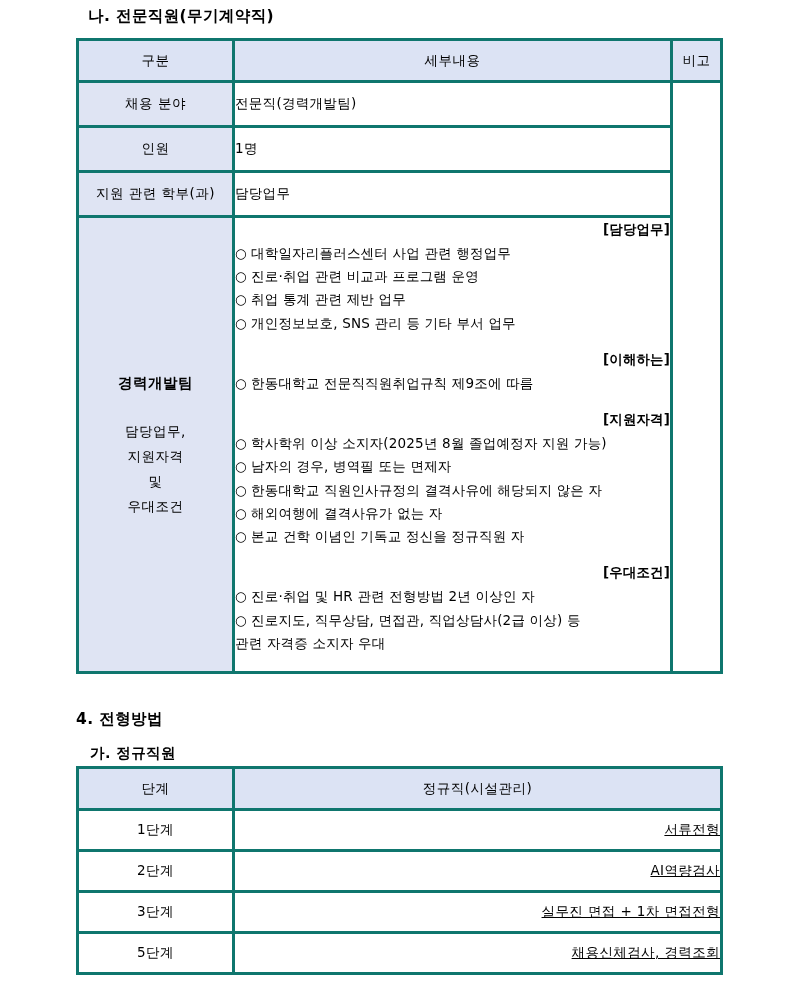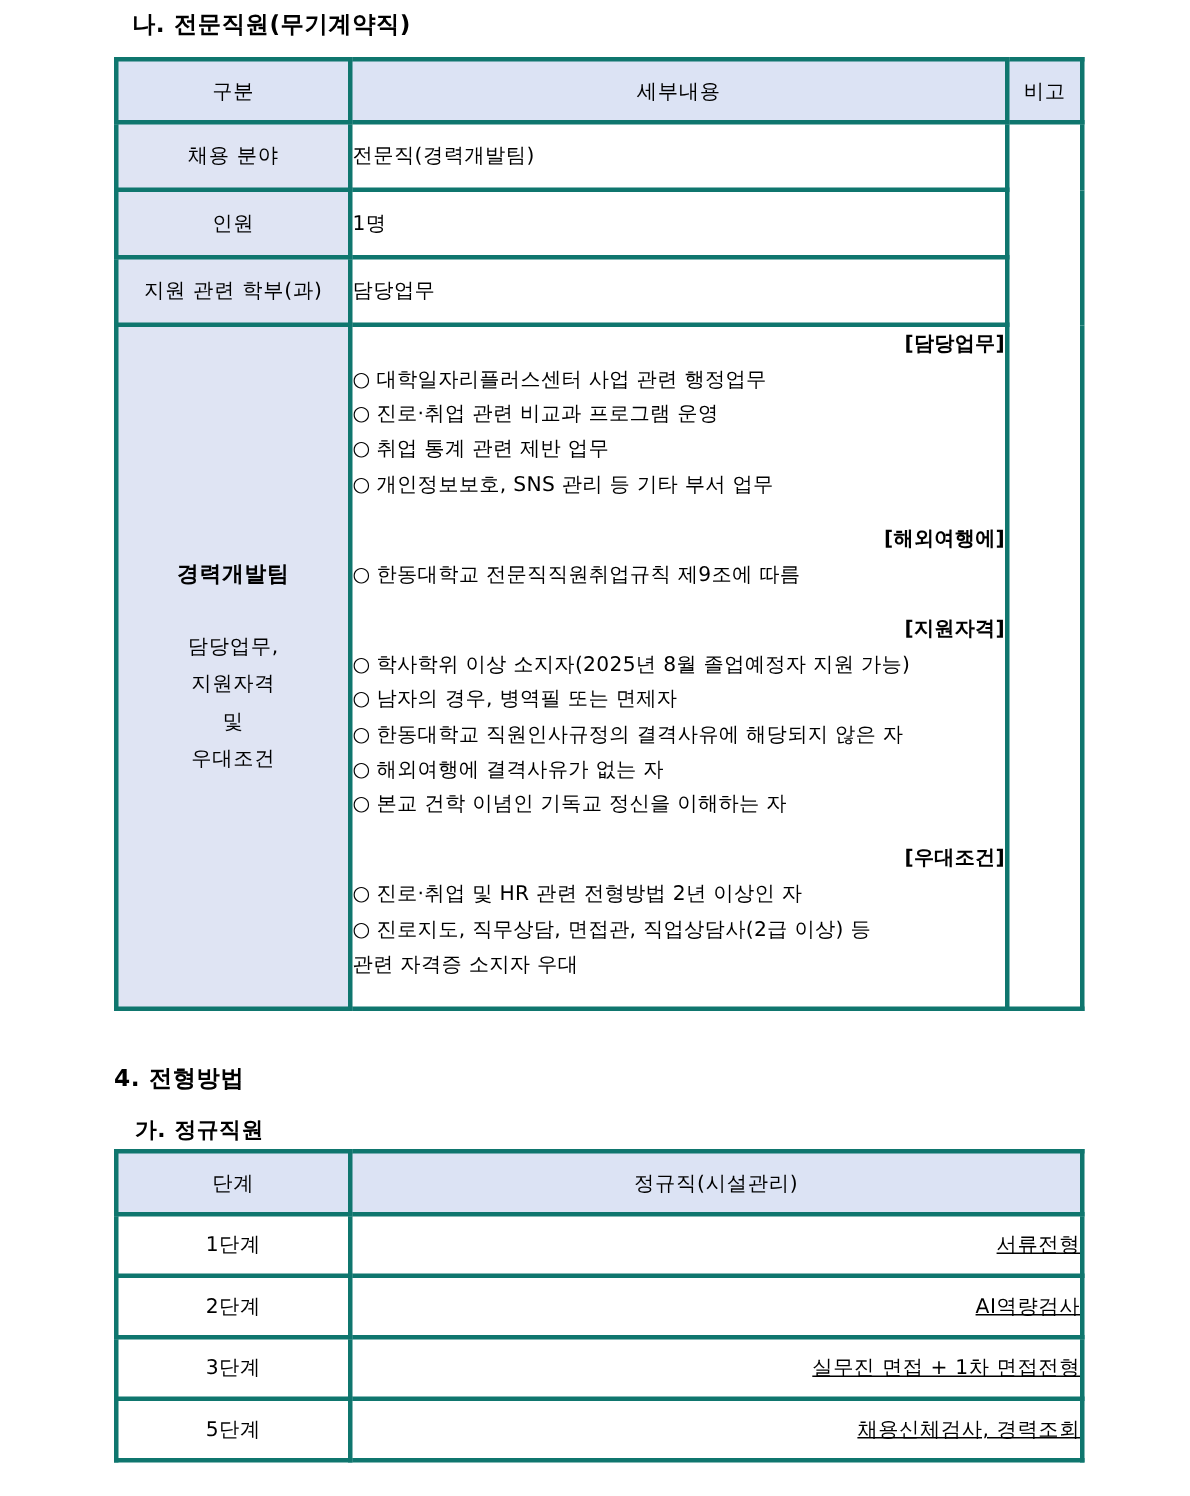--- a/index.html
+++ b/index.html
@@ -236,42 +236,42 @@
             </div>
             <div class="bullet-line">
               <span class="mark">○</span><span>취업 통계 관련 제반 업무</span>
             </div>
             <div class="bullet-line">
               <span class="mark">○</span><span>개인정보보호, SNS 관리 등 기타 부서 업무</span>
             </div>
           </div>
 
           <div class="sec-block">
-            <div class="sec-title">[해외여행에]</div>
+            <div class="sec-title">[이해하는]</div>
             <div class="bullet-line">
               <span class="mark">○</span><span>한동대학교 전문직직원취업규칙 제9조에 따름</span>
             </div>
           </div>
 
           <div class="sec-block">
             <div class="sec-title">[지원자격]</div>
             <div class="bullet-line">
               <span class="mark">○</span><span>학사학위 이상 소지자(2025년 8월 졸업예정자 지원 가능)</span>
             </div>
             <div class="bullet-line">
               <span class="mark">○</span><span>남자의 경우, 병역필 또는 면제자</span>
             </div>
             <div class="bullet-line">
               <span class="mark">○</span><span>한동대학교 직원인사규정의 결격사유에 해당되지 않은 자</span>
             </div>
             <div class="bullet-line">
               <span class="mark">○</span><span>해외여행에 결격사유가 없는 자</span>
             </div>
             <div class="bullet-line">
-              <span class="mark">○</span><span>본교 건학 이념인 기독교 정신을 이해하는 자</span>
+              <span class="mark">○</span><span>본교 건학 이념인 기독교 정신을 정규직원 자</span>
             </div>
           </div>
 
           <div class="sec-block">
             <div class="sec-title">[우대조건]</div>
             <div class="bullet-line">
               <span class="mark">○</span><span>진로·취업 및 HR 관련 전형방법 2년 이상인 자</span>
             </div>
             <div class="bullet-line">
               <span class="mark">○</span><span>진로지도, 직무상담, 면접관, 직업상담사(2급 이상) 등</span>

